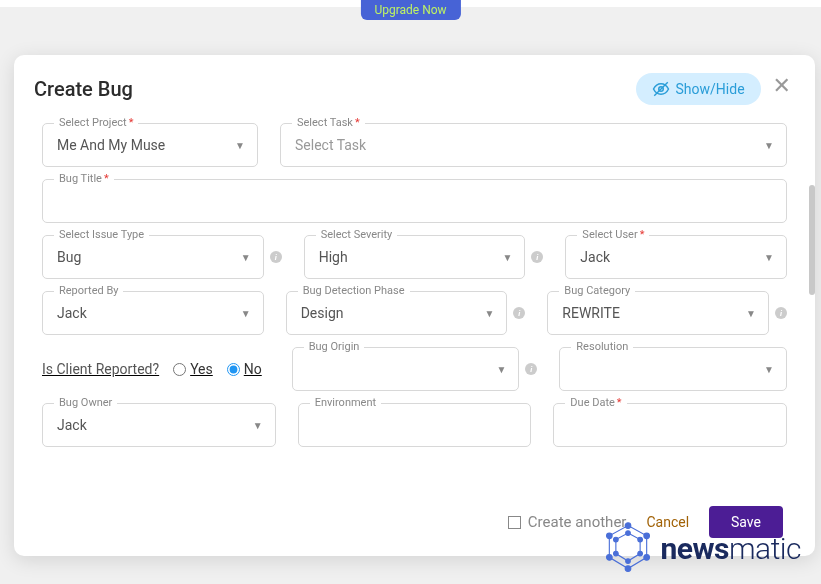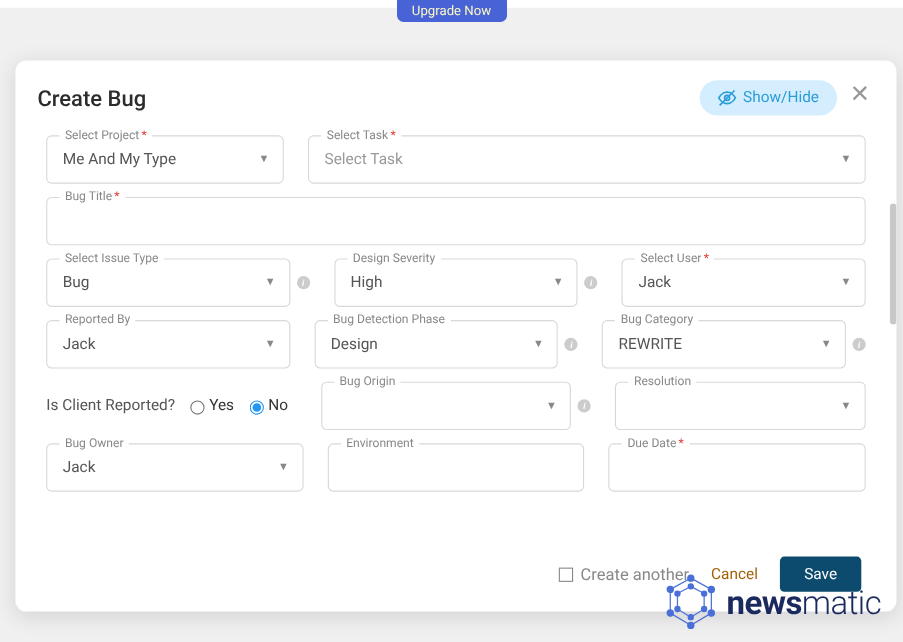--- a/index.html
+++ b/index.html
@@ -1,19 +1,19 @@
 <!DOCTYPE html>
 <html><head>
   <meta charset="utf-8">
   <style>
     * { box-sizing: border-box; margin: 0; padding: 0; font-family: -apple-system, BlinkMacSystemFont, "Segoe UI", Roboto, sans-serif; }
     body { width: 821px; height: 584px; background: #f0f0f0; position: relative; overflow: hidden; }
     
     .top-banner { position: absolute; top: 0; left: 0; right: 0; height: 7px; background: #fff; }
-    .upgrade-btn { position: absolute; top: 0; left: 50%; transform: translateX(-50%); background: #4763d6; color: #fef9c3; padding: 3px 14px; border-radius: 0 0 6px 6px; font-size: 12px; overflow: hidden; }
+    .upgrade-btn { position: absolute; top: 0; left: 50%; transform: translateX(-50%); background: #4763d6; color: #bef264; padding: 3px 14px; border-radius: 0 0 6px 6px; font-size: 12px; overflow: hidden; }
     
     .modal { position: absolute; top: 14px; left: 14px; right: 6px; bottom: 28px; background: #fff; border-radius: 10px; box-shadow: 0 4px 20px rgba(0,0,0,0.12); display: flex; flex-direction: column; margin-top: 41px; }
     
     .modal-header { display: flex; align-items: center; justify-content: space-between; padding: 18px 24px 10px 20px; }
     .modal-title { font-size: 20px; font-weight: 500; color: #2c2c2c; }
     .header-right { display: flex; align-items: flex-start; gap: 12px; }
     .showhide-btn { display: flex; align-items: center; gap: 6px; background: #d4eeff; color: #2a9dd8; border: none; padding: 7px 16px; border-radius: 18px; font-size: 14px; cursor: pointer; }
     .showhide-btn svg { width: 18px; height: 18px; }
     .close-icon { color: #999; font-size: 22px; cursor: pointer; font-weight: 300; }
     
@@ -26,32 +26,32 @@
     .field-label { position: absolute; top: -7px; left: 12px; background: #fff; padding: 0 5px; font-size: 11px; color: #888; z-index: 2; text-align: center; }
     .field-label .req { color: #e53935; margin-left: 2px; }
     .field-box { border: 1px solid #d8d8d8; border-radius: 5px; height: 44px; display: flex; align-items: center; padding: 0 36px 0 14px; position: relative; }
     .field-box.full { height: 44px; }
     .field-value { font-size: 14px; color: #555; }
     .field-placeholder { font-size: 14px; color: #999; }
     .caret { position: absolute; right: 12px; top: 50%; transform: translateY(-50%); font-size: 10px; color: #888; }
     .info-icon { position: absolute; right: -18px; top: 50%; transform: translateY(-50%); width: 12px; height: 12px; border-radius: 50%; background: #ccc; color: #fff; font-size: 8px; display: flex; align-items: center; justify-content: center; font-style: italic; font-weight: bold; }
     .field.with-info { margin-right: 18px; }
     
-    .radio-section { display: flex; align-items: center; gap: 14px; flex: 1; }
+    .radio-section { display: flex; align-items: center; gap: 14px; flex: 1; text-decoration: underline; }
     .radio-label { font-size: 14px; color: #555; }
-    .radio-opt { display: flex; align-items: flex-end; gap: 4px; font-size: 14px; color: #333; }
+    .radio-opt { display: flex; align-items: center; gap: 4px; font-size: 14px; color: #333; }
     .radio-opt input { accent-color: #2196f3; }
     
     .input-text { border: none; outline: none; width: 100%; font-size: 14px; color: #555; background: transparent; }
     
     .modal-footer { display: flex; align-items: center; justify-content: flex-end; gap: 20px; padding: 14px 32px 18px; }
     .create-another { display: flex; align-items: center; gap: 7px; font-size: 15px; color: #888; }
     .checkbox { width: 13px; height: 13px; border: 1.5px solid #888; }
     .btn-cancel { color: #a16207; font-size: 14px; cursor: pointer; }
-    .btn-save { background: #0c4a6e; color: #fff; border: none; padding: 8px 22px; border-radius: 4px; font-size: 14px; cursor: pointer; }
+    .btn-save { background: #4c1d95; color: #fff; border: none; padding: 8px 22px; border-radius: 4px; font-size: 14px; cursor: pointer; }
     
     .watermark { position: absolute; bottom: 8px; right: 20px; display: flex; align-items: center; gap: 4px; pointer-events: none; }
     .wm-icon { width: 56px; height: 56px; position: relative; }
     .wm-text { font-family: sans-serif; font-size: 30px; font-weight: 700; color: #1a2a5e; letter-spacing: -0.5px; }
     .wm-text .light { font-weight: 300; }
   </style>
 </head>
 <body>
 
 <div class="top-banner"></div>
@@ -73,21 +73,21 @@
     </div>
   </div>
 
   <div class="modal-body">
     <div class="scroll-track"></div>
 
     <div class="form-row">
       <div class="field" style="flex:0 0 216px">
         <div class="field-label"><span>Select Project</span><span class="req">*</span></div>
         <div class="field-box">
-          <span class="field-value">Me And My Type</span>
+          <span class="field-value">Me And My Muse</span>
           <span class="caret">▼</span>
         </div>
       </div>
       <div class="field">
         <div class="field-label"><span>Select Task</span><span class="req">*</span></div>
         <div class="field-box">
           <span class="field-placeholder">Select Task</span>
           <span class="caret">▼</span>
         </div>
       </div>
@@ -105,21 +105,21 @@
     <div class="form-row">
       <div class="field with-info">
         <div class="field-label">Select Issue Type</div>
         <div class="field-box">
           <span class="field-value">Bug</span>
           <span class="caret">▼</span>
         </div>
         <span class="info-icon">i</span>
       </div>
       <div class="field with-info">
-        <div class="field-label">Design Severity</div>
+        <div class="field-label">Select Severity</div>
         <div class="field-box">
           <span class="field-value">High</span>
           <span class="caret">▼</span>
         </div>
         <span class="info-icon">i</span>
       </div>
       <div class="field">
         <div class="field-label"><span>Select User</span><span class="req">*</span></div>
         <div class="field-box">
           <span class="field-value">Jack</span>

